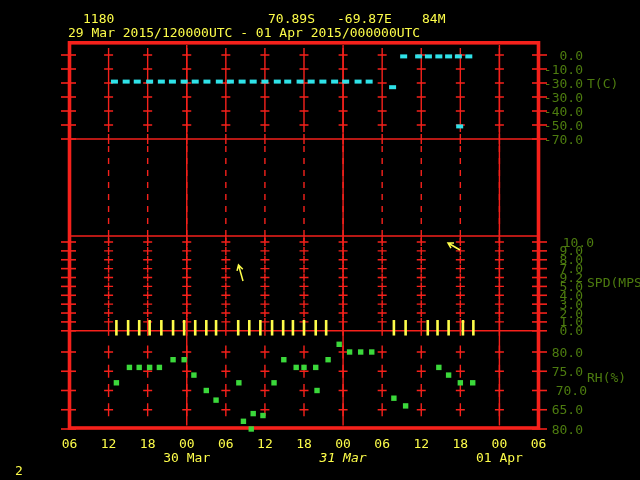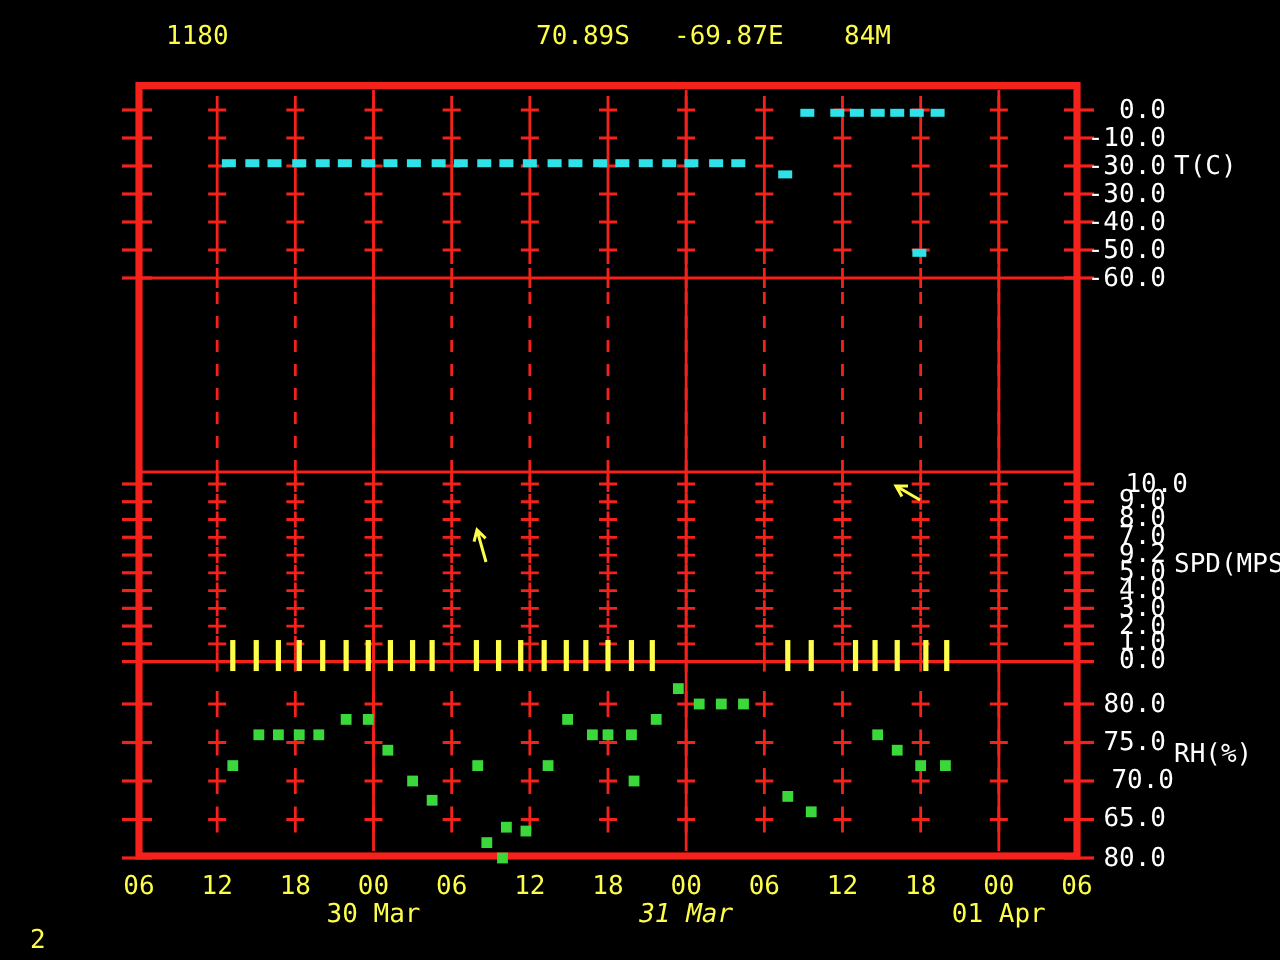--- a/index.html
+++ b/index.html
@@ -1,20 +1,20 @@
 <!DOCTYPE html>
 <html><head>
 <meta charset="utf-8">
 <style>
   html,body{margin:0;padding:0;background:#000;}
   #screen{position:relative;width:640px;height:480px;background:#000;overflow:hidden;
           font-family:"DejaVu Sans Mono","Liberation Mono",monospace;}
   #chart-svg{position:absolute;left:0;top:0;}
   .lbl{position:absolute;font-size:13px;line-height:13px;white-space:pre;color:#fdfd4a;}
-  .rlbl{color:#ffffff;}
+  .rlbl{color:#4d7c0f;}
   .ctr{transform:translateX(-50%);}
   .ralign{width:80px;text-align:right;}
 </style>
 </head>
 <body>
 
 <div id="screen">
   <svg id="chart-svg" width="640" height="480">
       <path d="M104.08333333333333 55H113.08333333333333M108.58333333333333 48V62" stroke="#f5211b" stroke-width="1.4" fill="none"></path>
       <path d="M104.08333333333333 69H113.08333333333333M108.58333333333333 62V76" stroke="#f5211b" stroke-width="1.4" fill="none"></path>
@@ -424,20 +424,21 @@
       <rect x="457.6333333333334" y="380.1" width="5.4" height="5.4" fill="#3bd83b"></rect>
       <rect x="470.0097222222222" y="380.1" width="5.4" height="5.4" fill="#3bd83b"></rect>
       <path d="M243 281L238.5 265M237.01884119720572 270.8141710157945L238.5 265L242.7947468381291 269.1896975542848" stroke="#fdfd4a" stroke-width="1.5" fill="none"></path>
       <path d="M460 250L448 243M450.976582092496 248.20945055131844L448 243L453.9998082456405 243.02677714592784" stroke="#fdfd4a" stroke-width="1.5" fill="none"></path>
     </svg>
 
   <div class="lbl" style="left:83px;top:12px">1180</div>
   <div class="lbl" style="left:268px;top:12px">70.89S</div>
   <div class="lbl" style="left:337px;top:12px">-69.87E</div>
   <div class="lbl" style="left:422px;top:12px">84M</div>
+  <div class="lbl" style="left:68px;top:26px">29 Mar 2015/120000UTC - 01 Apr 2015/000000UTC</div>
   <div class="lbl" style="left:15px;top:464px">2</div>
 
   <div id="gen-labels">
       <div class="lbl ctr" style="left: 69.5px; top: 437px;">06</div>
       <div class="lbl ctr" style="left: 108.583px; top: 437px;">12</div>
       <div class="lbl ctr" style="left: 147.667px; top: 437px;">18</div>
       <div class="lbl ctr" style="left: 186.75px; top: 437px;">00</div>
       <div class="lbl ctr" style="left: 225.833px; top: 437px;">06</div>
       <div class="lbl ctr" style="left: 264.917px; top: 437px;">12</div>
       <div class="lbl ctr" style="left: 304px; top: 437px;">18</div>
@@ -449,21 +450,21 @@
       <div class="lbl ctr" style="left: 538.5px; top: 437px;">06</div>
       <div class="lbl ctr" style="left: 186.75px; top: 451px;">30 Mar</div>
       <div class="lbl ctr" style="left: 343.083px; top: 451px; font-style: italic;">31 Mar</div>
       <div class="lbl ctr" style="left: 499.417px; top: 451px;">01 Apr</div>
       <div class="lbl rlbl ralign" style="left: 503px; top: 48.5px;">0.0</div>
       <div class="lbl rlbl ralign" style="left: 503px; top: 62.5px;">-10.0</div>
       <div class="lbl rlbl ralign" style="left: 503px; top: 76.5px;">-30.0</div>
       <div class="lbl rlbl ralign" style="left: 503px; top: 90.5px;">-30.0</div>
       <div class="lbl rlbl ralign" style="left: 503px; top: 104.5px;">-40.0</div>
       <div class="lbl rlbl ralign" style="left: 503px; top: 118.5px;">-50.0</div>
-      <div class="lbl rlbl ralign" style="left: 503px; top: 132.5px;">-60.0</div>
+      <div class="lbl rlbl ralign" style="left: 503px; top: 132.5px;">-70.0</div>
       <div class="lbl rlbl" style="left: 587px; top: 77px;">T(C)</div>
       <div class="lbl rlbl ralign" style="left: 514px; top: 235.5px;">10.0</div>
       <div class="lbl rlbl ralign" style="left: 503px; top: 244.38px;">9.0</div>
       <div class="lbl rlbl ralign" style="left: 503px; top: 253.26px;">8.0</div>
       <div class="lbl rlbl ralign" style="left: 503px; top: 262.14px;">7.0</div>
       <div class="lbl rlbl ralign" style="left: 503px; top: 271.02px;">9.2</div>
       <div class="lbl rlbl ralign" style="left: 503px; top: 279.9px;">5.0</div>
       <div class="lbl rlbl ralign" style="left: 503px; top: 288.78px;">4.0</div>
       <div class="lbl rlbl ralign" style="left: 503px; top: 297.66px;">3.0</div>
       <div class="lbl rlbl ralign" style="left: 503px; top: 306.54px;">2.0</div>

